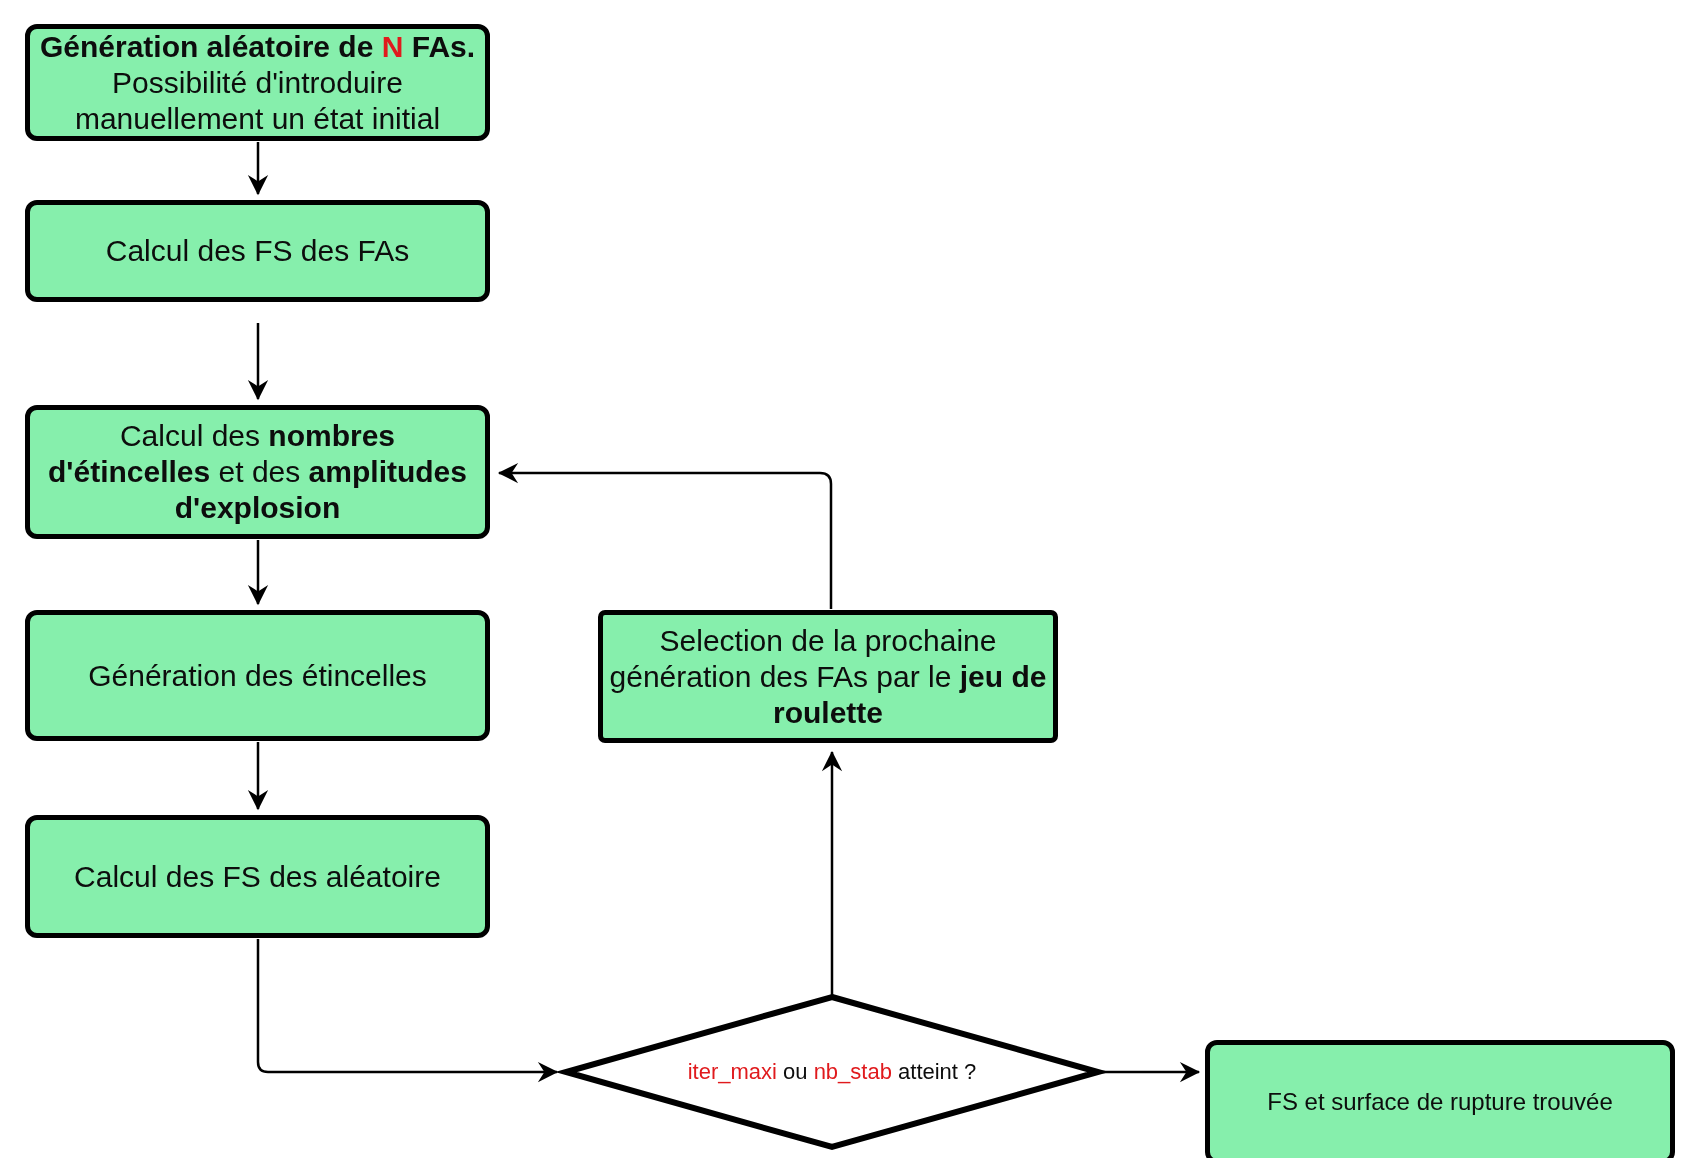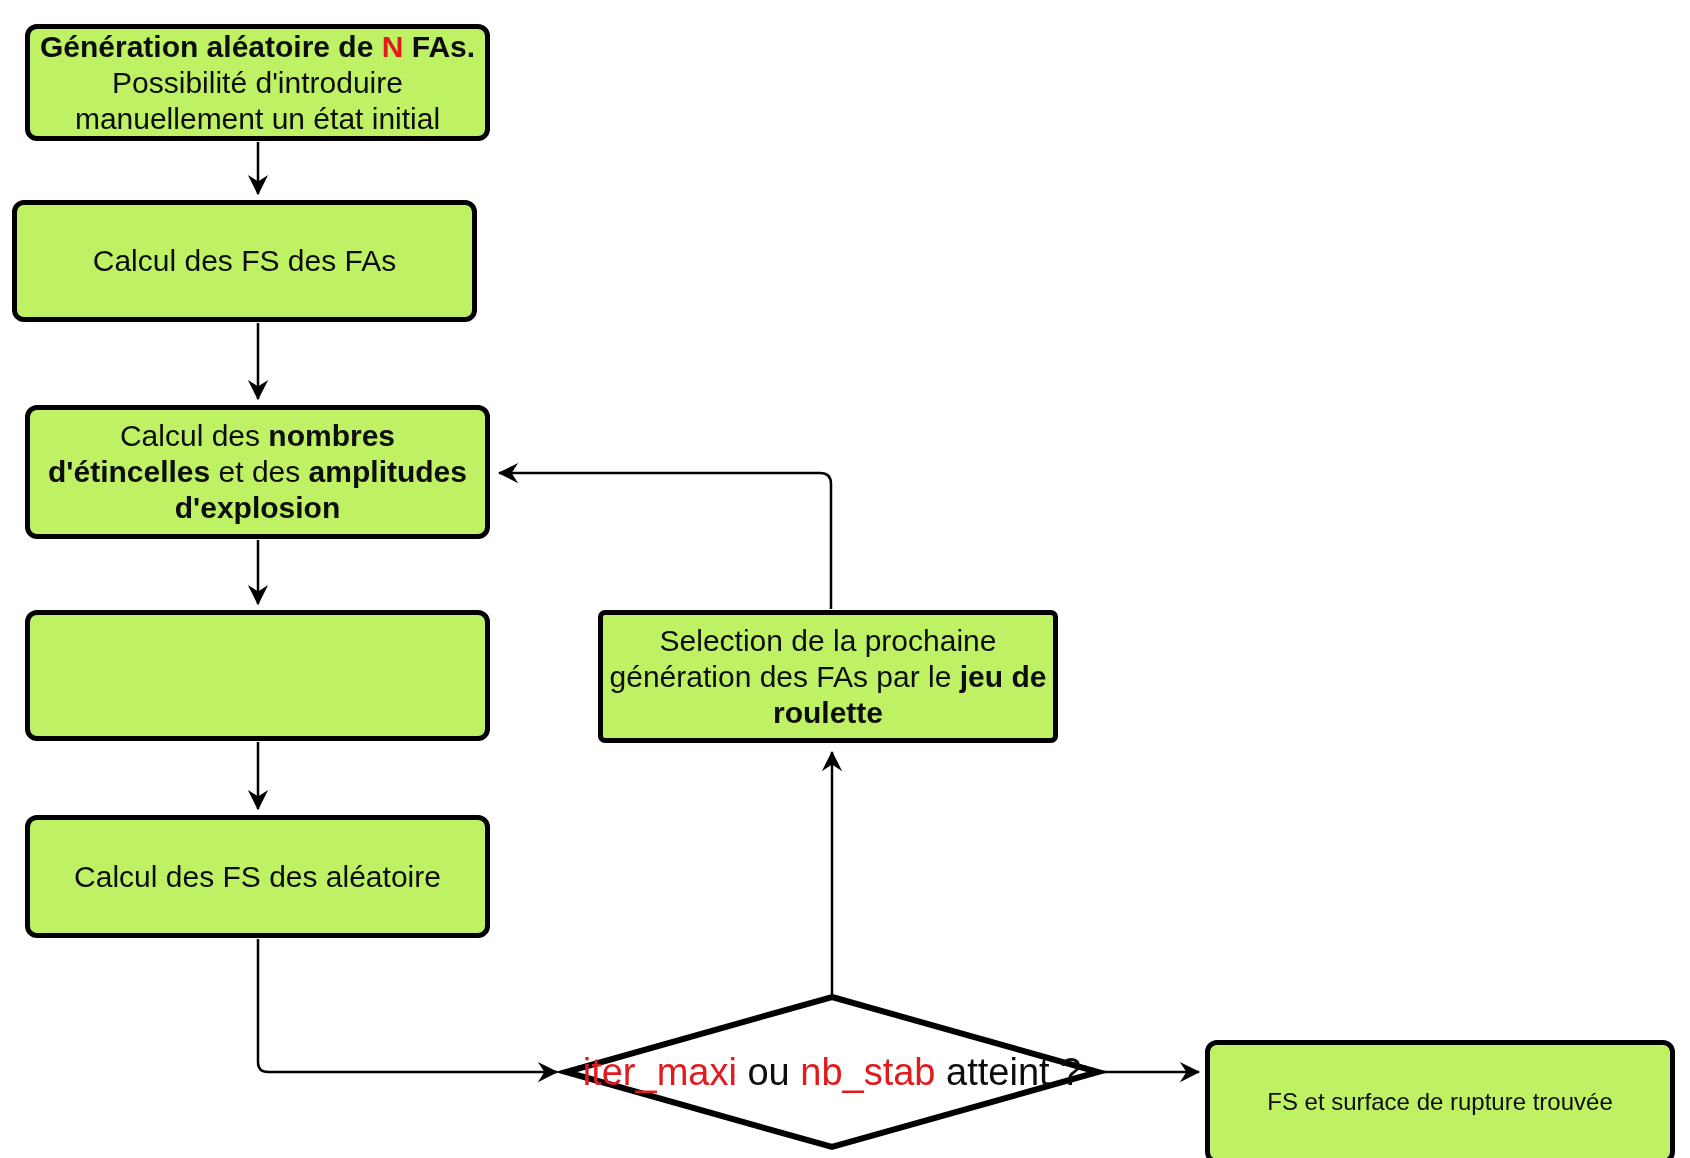--- a/index.html
+++ b/index.html
@@ -4,31 +4,31 @@
 <style>
   html,body { margin:0; padding:0; background:#ffffff; }
   .canvas {
     position:relative; width:1690px; height:1158px; background:#ffffff;
     font-family:"Liberation Sans", sans-serif; color:#0d0d0d;
     overflow:hidden;
   }
   svg.wires { position:absolute; left:0; top:0; width:1690px; height:1158px; }
   .node {
     position:absolute; box-sizing:border-box;
-    border:5px solid #000; border-radius:12px; background:#bef264;
+    border:5px solid #000; border-radius:12px; background:#86efac;
     display:flex; flex-direction:column; align-items:center; justify-content:center;
     text-align:center; font-size:30px; line-height:1.2; white-space:nowrap;
   }
   .node .line { display:block; }
   .b { font-weight:bold; }
   .red { color:var(--accent-red, #e01a1d); }
   .diamond-label {
     position:absolute; left:566px; top:997px; width:532px; height:150px;
     display:flex; align-items:center; justify-content:center;
-    font-size:38px; white-space:nowrap; text-align:center;
+    font-size:22px; white-space:nowrap; text-align:center;
   }
   .result { font-size:24px;margin-top:32px; }
 </style>
 </head>
 <body>
 
 <div class="canvas">
 
   <svg class="wires" viewBox="0 0 1690 1158" xmlns="http://www.w3.org/2000/svg">
     <defs>
@@ -48,31 +48,32 @@
 
     <polygon points="832,997 1098,1072 832,1147 566,1072" fill="#fff" stroke="#000" stroke-width="6"></polygon>
   </svg>
 
   <div class="node" style="left:25px; top:24px; width:465px; height:117px;">
     <span class="line"><span class="b">Génération aléatoire de </span><span class="b red">N</span><span class="b"> FAs.</span></span>
     <span class="line">Possibilité d'introduire</span>
     <span class="line">manuellement un état initial</span>
   </div>
 
-  <div class="node" style="left:12px; top:200px; width:465px; height:122px;">
+  <div class="node" style="left:25px; top:200px; width:465px; height:102px;">
     <span class="line">Calcul des FS des FAs</span>
   </div>
 
   <div class="node" style="left:25px; top:405px; width:465px; height:134px;">
     <span class="line"><span>Calcul des </span><span class="b">nombres</span></span>
     <span class="line"><span class="b">d'étincelles</span><span> et des </span><span class="b">amplitudes</span></span>
     <span class="line"><span class="b">d'explosion</span></span>
   </div>
 
   <div class="node" style="left:25px; top:610px; width:465px; height:131px;">
+    <span class="line">Génération des étincelles</span>
   </div>
 
   <div class="node" style="left:25px; top:815px; width:465px; height:123px;">
     <span class="line">Calcul des FS des aléatoire</span>
   </div>
 
   <div class="node" style="left:598px; top:610px; width:460px; height:133px;border-radius:7px;">
     <span class="line">Selection de la prochaine</span>
     <span class="line"><span>génération des FAs par le </span><span class="b">jeu de</span></span>
     <span class="line"><span class="b">roulette</span></span>

